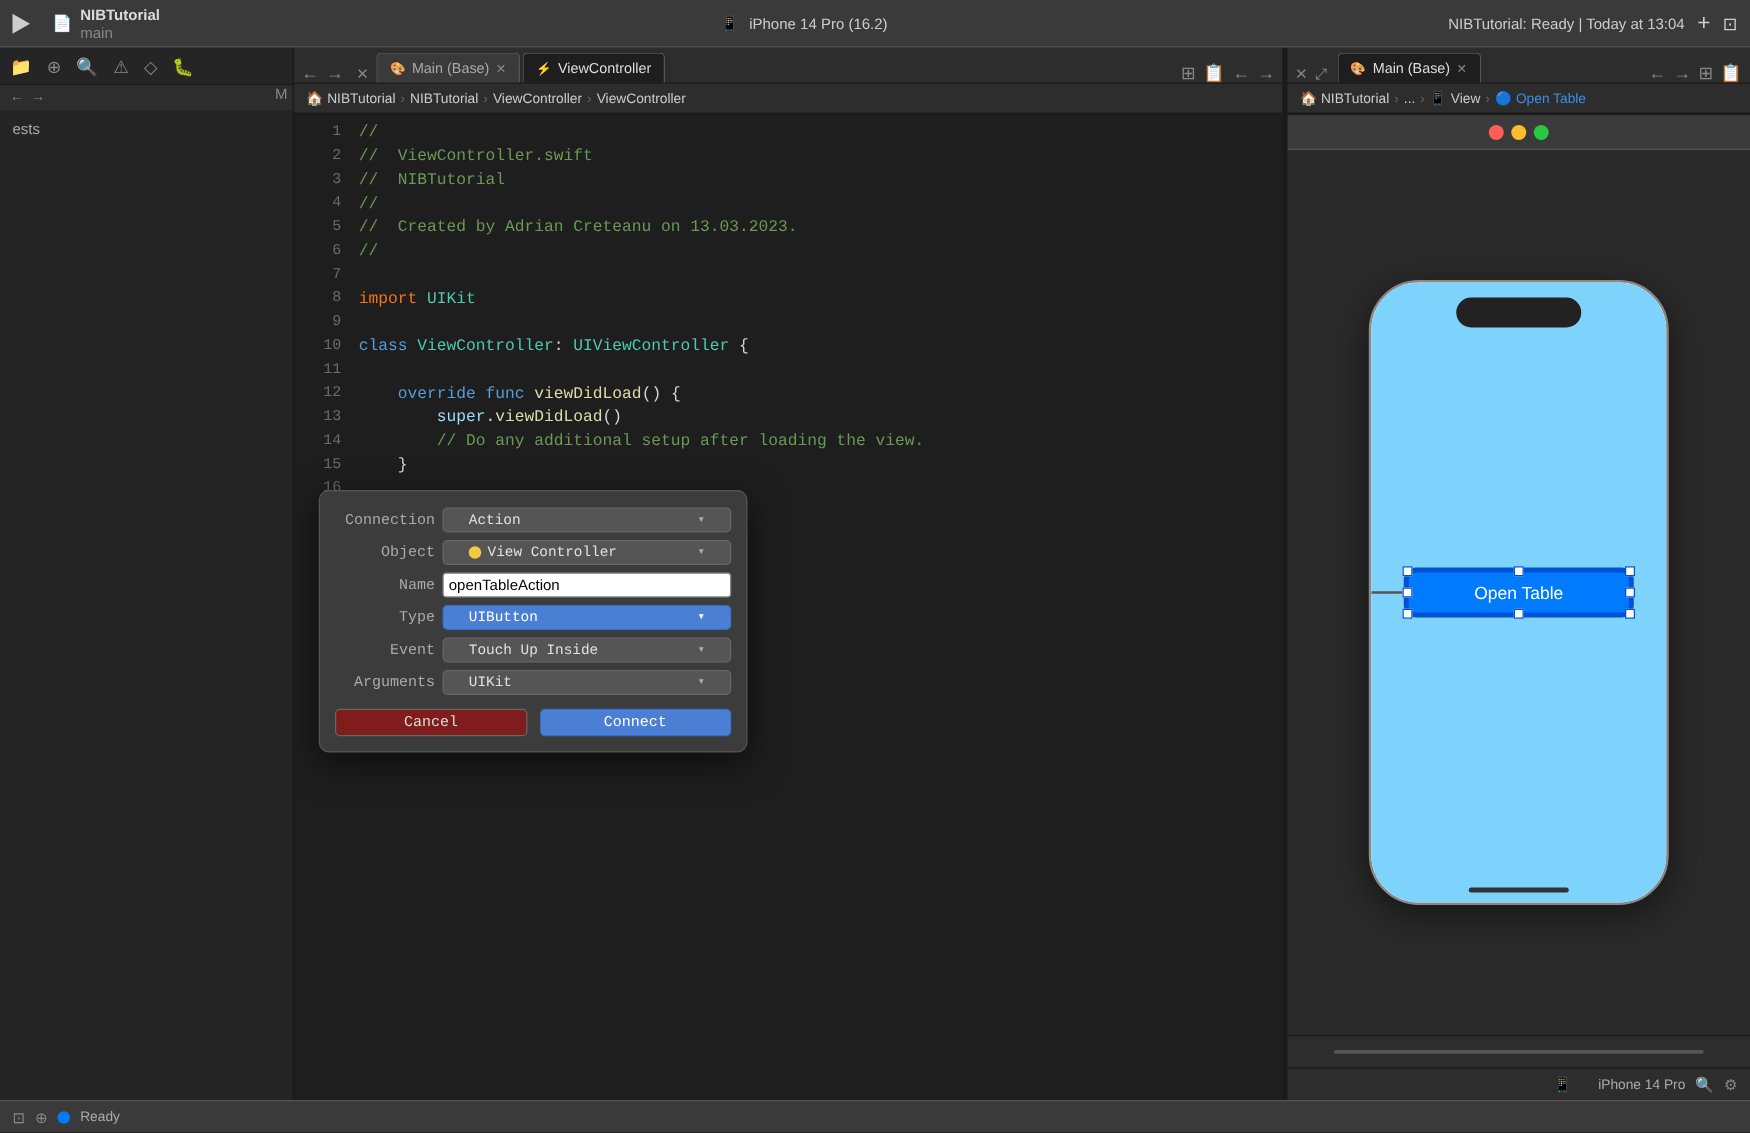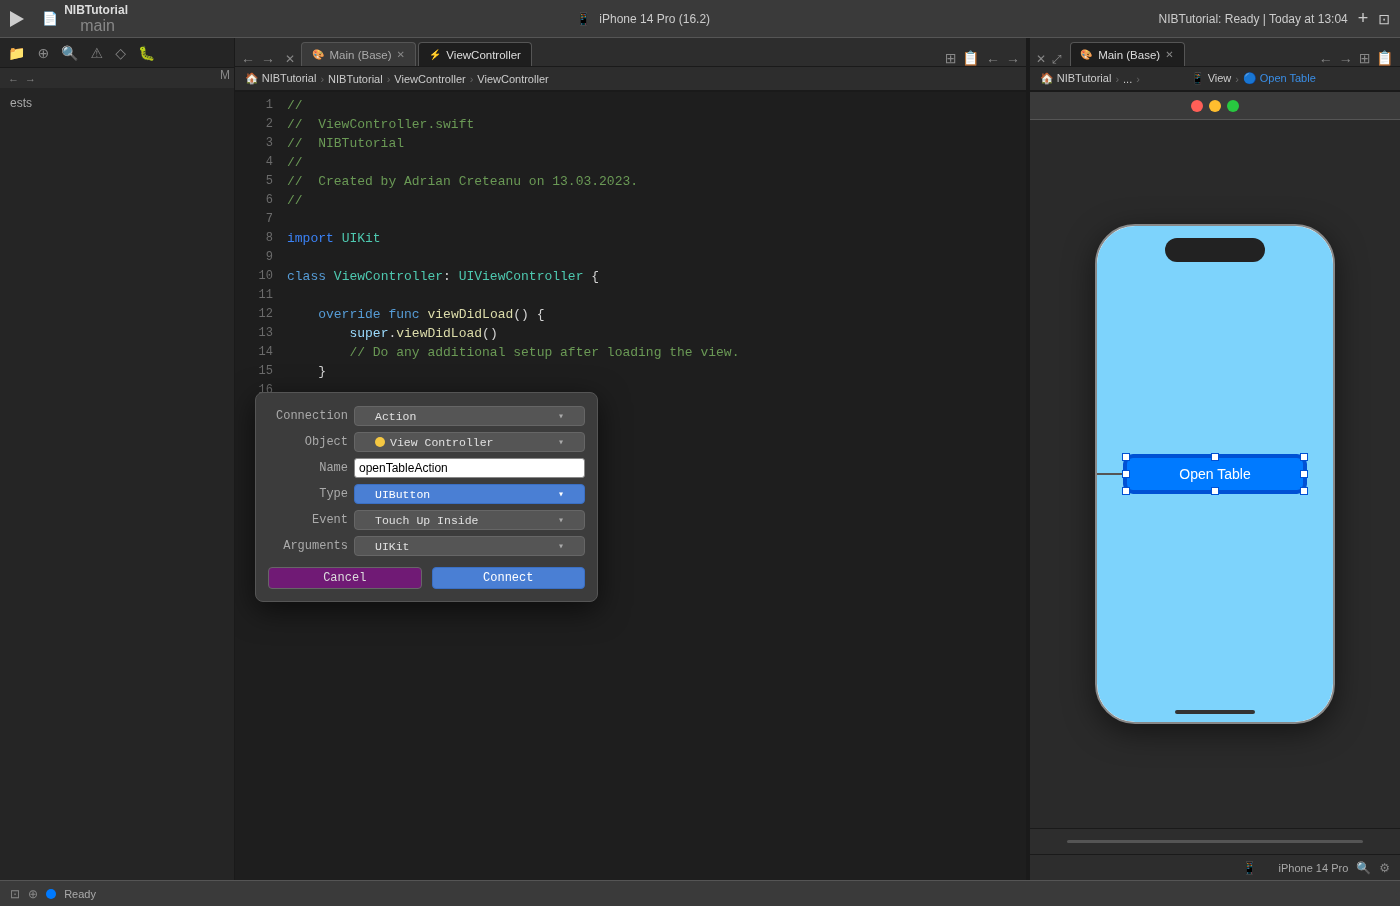--- a/index.html
+++ b/index.html
@@ -131,21 +131,21 @@
       flex-shrink: 0;
       font-size: 12px;
       line-height: 19px;
     }
     .code-text {
       color: #d4d4d4;
       white-space: pre;
       line-height: 19px;
     }
     .kw-comment { color: #6a9955; }
-    .kw-import { color: #3b82f6; margin-top: 14px; }
+    .kw-import { color: #f97316; margin-top: 14px; }
     .kw-keyword { color: #569cd6; }
     .kw-func { color: #dcdcaa; }
     .kw-type { color: #4ec9b0; }
     .kw-override { color: #569cd6; }
 
     
     .editor-divider {
       width: 4px;
       background: #1a1a1a;
       flex-shrink: 0;
@@ -345,21 +345,21 @@
       display: flex;
       justify-content: space-between;
       padding: 8px 12px 2px 12px;
       gap: 10px;
     }
     .conn-btn {
       flex: 1;
       height: 22px;
       border-radius: 4px;
       border: 1px solid #666;
-      background: #701a75;
+      background: #7f1d1d;
       color: #ddd;
       font-size: 12px;
       cursor: pointer;
       display: flex;
       align-items: center;
       justify-content: center;
     }
     .conn-btn.primary {
       background: #4a7fd4;
       border-color: #3a6fc4;
@@ -430,21 +430,21 @@
 <body>
 
 <div class="title-bar">
   <div>
     <div class="play-triangle"></div>
   </div>
   <div style="display:flex;align-items:center;gap:6px;margin-left:6px;">
     <span style="color:#ccc;font-size:13px;">📄</span>
     <div>
       <div style="color:#ddd;font-size:12px;font-weight:600;">NIBTutorial</div>
-      <div style="color:#888;font-size:16px;margin-left:16px;">main</div>
+      <div style="color:#888;font-size:12px;">main</div>
     </div>
   </div>
   <div class="title-bar-center">
     <span style="color:#888;font-size:12px;">📱</span>
     <span style="color:#ccc;font-size:12px;">iPhone 14 Pro (16.2)</span>
   </div>
   <div class="title-bar-right">
     <span>NIBTutorial: Ready | Today at 13:04</span>
     <span style="font-size:18px;cursor:pointer;">+</span>
     <span style="font-size:14px;cursor:pointer;">⊡</span>
@@ -529,21 +529,21 @@
         <span style="color:#ccc;">ViewController</span>
       </div>
 
       <div style="width:4px;background:#1a1a1a;"></div>
 
       <div class="breadcrumb-bar" style="width:370px;flex-shrink:0;">
         <span style="color:#ccc;">🏠 NIBTutorial</span>
         <span class="breadcrumb-sep">›</span>
         <span style="color:#ccc;">...</span>
         <span class="breadcrumb-sep">›</span>
-        <span style="color:#ccc;margin-left:47px;">📱 View</span>
+        <span style="color:#ccc;">📱 View</span>
         <span class="breadcrumb-sep">›</span>
         <span style="color:#3a8ee6;">🔵 Open Table</span>
       </div>
     </div>
 
     <div style="display:flex;flex:1;overflow:hidden;">
 
       <div class="editor-area" style="position:relative;">
         <div class="code-content">
 

